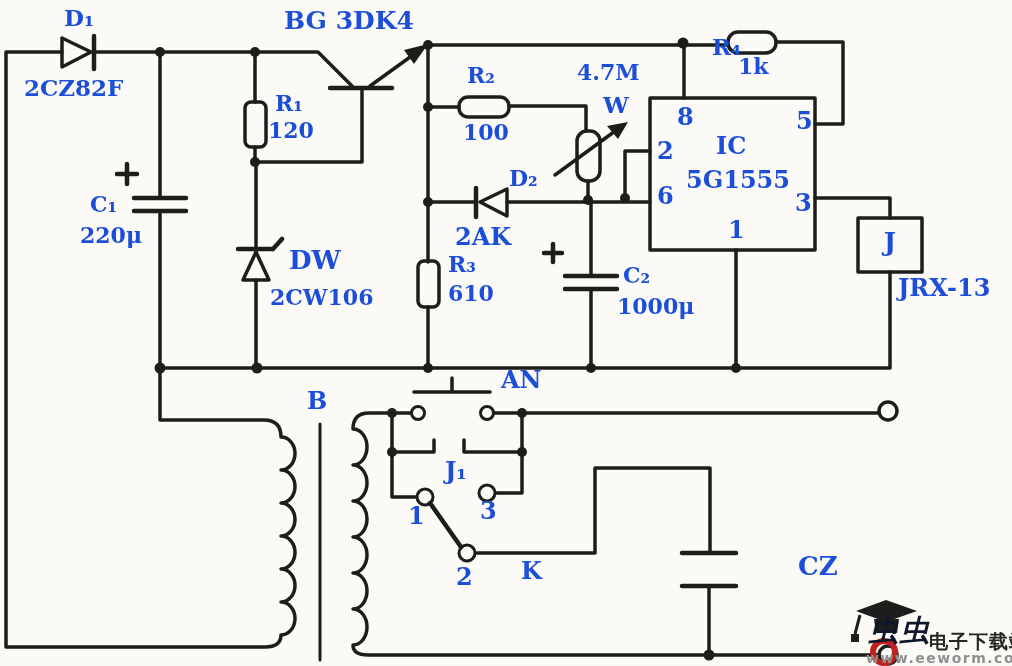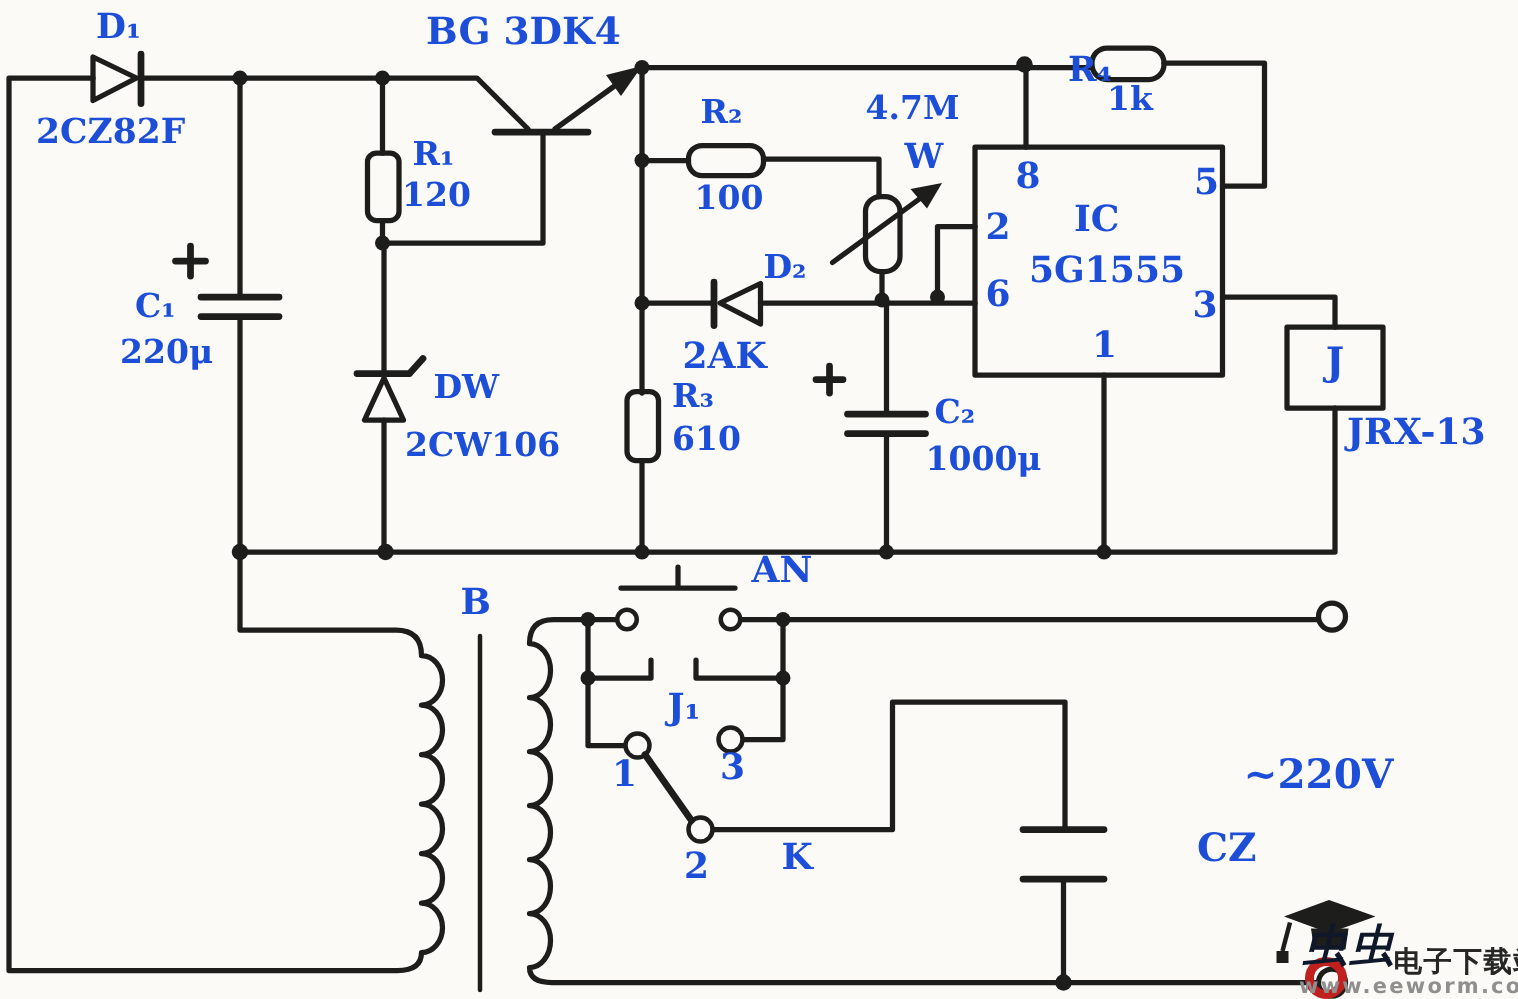--- a/index.html
+++ b/index.html
@@ -169,21 +169,21 @@
     </g>
   </svg>
 
   <div class="lbl" style="left:64px;top:6px;font-size:23px;">D₁</div>
   <div class="lbl" style="left:24px;top:76px;font-size:23px;">2CZ82F</div>
   <div class="lbl" style="left:284px;top:8px;font-size:25px;">BG 3DK4</div>
   <div class="lbl" style="left:275px;top:92px;font-size:22px;">R₁</div>
   <div class="lbl" style="left:268px;top:119px;font-size:22px;">120</div>
   <div class="lbl" style="left:90px;top:193px;font-size:22px;">C₁</div>
   <div class="lbl" style="left:80px;top:224px;font-size:22px;text-align:center;">220μ</div>
-  <div class="lbl" style="left:289px;top:247px;font-size:22px;">DW</div>
+  <div class="lbl" style="left:289px;top:247px;font-size:26px;">DW</div>
   <div class="lbl" style="left:270px;top:286px;font-size:22px;">2CW106</div>
   <div class="lbl" style="left:467px;top:64px;font-size:22px;">R₂</div>
   <div class="lbl" style="left:463px;top:121px;font-size:22px;">100</div>
   <div class="lbl" style="left:577px;top:61px;font-size:22px;">4.7M</div>
   <div class="lbl" style="left:603px;top:93px;font-size:23px;">W</div>
   <div class="lbl" style="left:509px;top:167px;font-size:22px;">D₂</div>
   <div class="lbl" style="left:455px;top:225px;font-size:24px;text-align:center;">2AK</div>
   <div class="lbl" style="left:448px;top:253px;font-size:22px;">R₃</div>
   <div class="lbl" style="left:448px;top:282px;font-size:22px;">610</div>
   <div class="lbl" style="left:623px;top:264px;font-size:22px;">C₂</div>
@@ -201,19 +201,18 @@
   <div class="lbl" style="left:858px;top:229px;width:64px;text-align:center;font-size:26px;">J</div>
   <div class="lbl" style="left:898px;top:276px;font-size:24px;">JRX-13</div>
   <div class="lbl" style="left:501px;top:368px;font-size:24px;">AN</div>
   <div class="lbl" style="left:307px;top:389px;font-size:24px;">B</div>
   <div class="lbl" style="left:445px;top:459px;font-size:24px;">J₁</div>
   <div class="lbl" style="left:408px;top:504px;font-size:24px;">1</div>
   <div class="lbl" style="left:480px;top:499px;font-size:24px;">3</div>
   <div class="lbl" style="left:456px;top:565px;font-size:24px;">2</div>
   <div class="lbl" style="left:521px;top:559px;font-size:24px;">K</div>
   <div class="lbl" style="left:750px;top:553px;font-size:26px;margin-left:48px;">CZ</div>
-  <div class="lbl" style="left:829px;top:503px;font-size:27px;">~220V</div>
 
   <div class="lbl wm-red" style="left:869px;top:616px;font-size:29px;letter-spacing:2px;">虫虫</div>
   <div class="lbl wm-site" style="left:929px;top:632px;font-size:19px;letter-spacing:1px;">电子下载站</div>
   <div class="lbl wm-url" style="left:866px;top:651px;font-size:14px;letter-spacing:1.5px;font-weight:bold;">www.eeworm.com</div>
 
 </div>
 
 </body></html>

